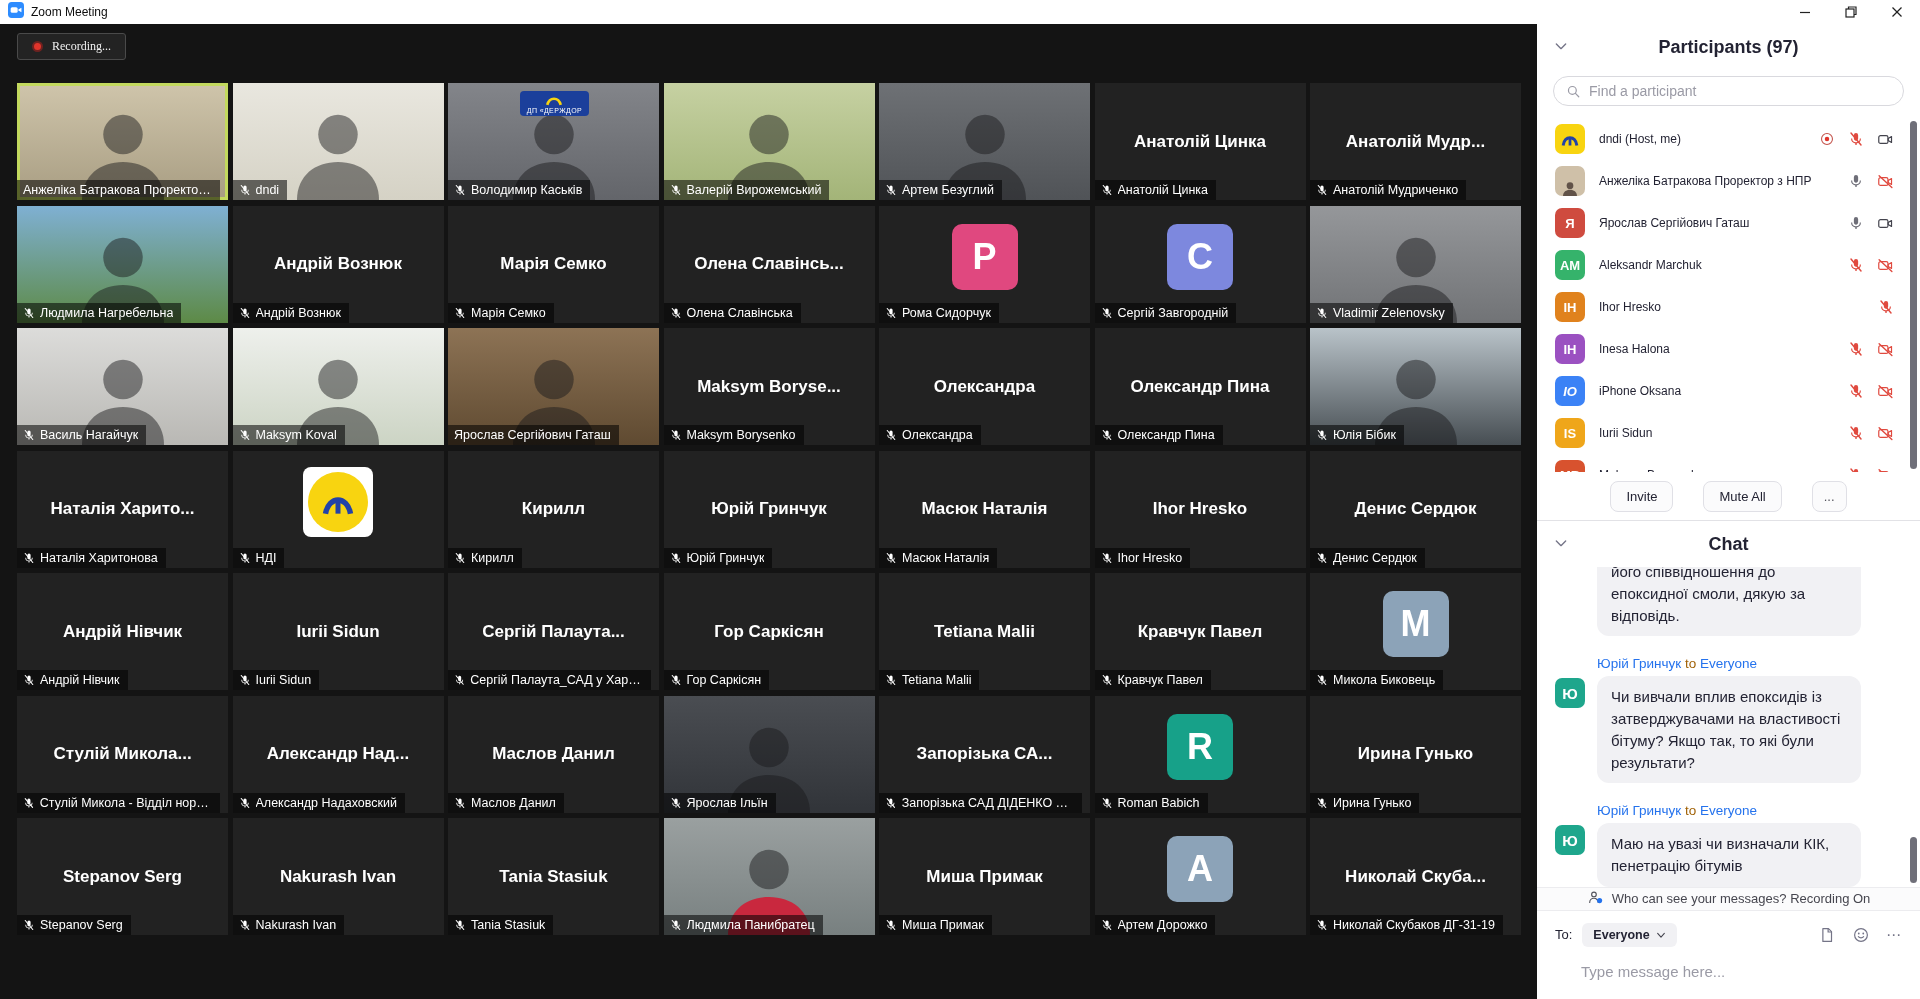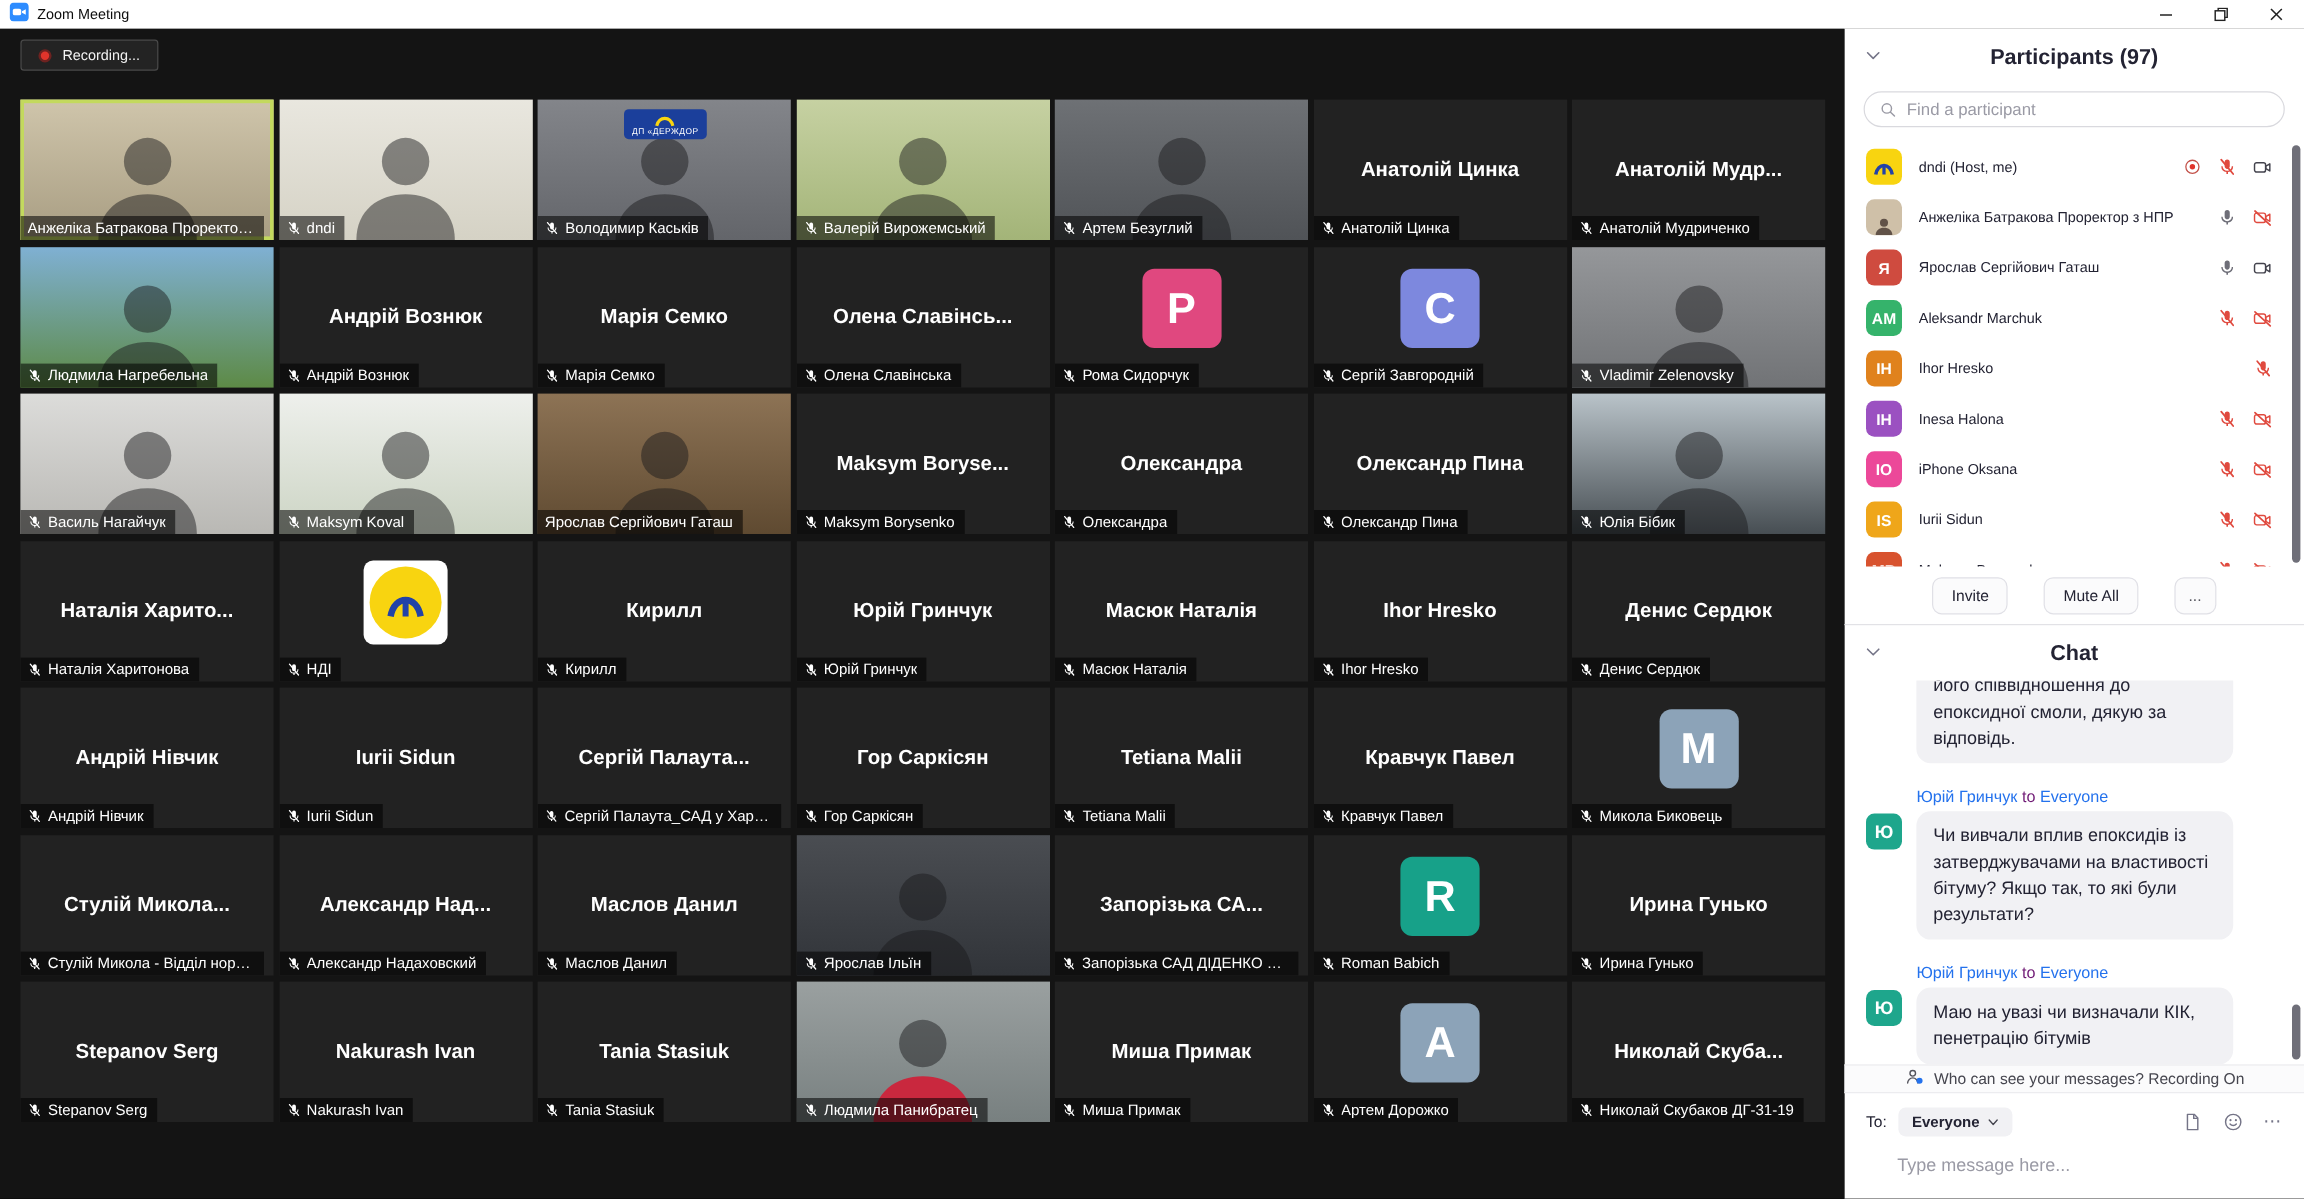--- a/index.html
+++ b/index.html
@@ -10,21 +10,21 @@
   .titlebar { height:24px; background:#fff; display:flex; align-items:center; gap:7px; padding-left:8px; position:relative; }
   .titlebar .title { font-size:12px; color:#0d0d0d; }
   .win-controls { position:absolute; right:0; top:0; height:24px; display:flex; }
   .win-btn { width:46px; height:24px; display:flex; align-items:center; justify-content:center; }
 
   
   .main { display:flex; height:975px; }
   .video-area { position:relative; width:1537px; background:#141414; flex:none; }
 
   .rec-pill { position:absolute; left:17px; top:9px; display:flex; align-items:center; gap:9px;
-              background:#232323; border:1px solid #4a4a4a; border-radius:3px; padding:5px 14px; }
+              background:#232323; border:1px solid #4a4a4a; border-radius:3px; padding:5px 14px;font-family:Liberation Serif, serif; }
   .rec-dot { width:11px; height:11px; border-radius:50%; background:var(--recording-red); border:2px solid #6e2220; }
   .rec-text { color:#f2f2f2; font-size:12px; }
 
   
   .grid { position:absolute; left:17px; top:59px; display:grid;
           grid-template-columns:repeat(7,211px); grid-auto-rows:117px; gap:5.5px 4.5px; }
   .tile { position:relative; background:#222222; overflow:hidden; }
   .tile.active { outline:3px solid var(--active-speaker); outline-offset:-3px; }
   .silhouette { position:absolute; bottom:0; left:50%; transform:translateX(-50%); height:82%; width:72%; }
   .tile-label { position:absolute; left:0; bottom:0; display:flex; align-items:center; gap:5px;
@@ -77,21 +77,21 @@
 
   
   .chat-section { flex:1; display:flex; flex-direction:column; border-top:1px solid #e2e2e6; position:relative; }
   .chat-msgs { flex:1; overflow:hidden; padding:0 18px; position:relative; }
   .bubble { background:#f1f1f4; border-radius:12px; padding:10px 14px; font-size:15px; line-height:1.45;
             color:#232333; display:inline-block; max-width:264px; }
   .partial-bubble { margin-left:42px; margin-top:-16px; }
   .msg { margin-top:20px; }
   .msg-head { margin-left:42px; font-size:13.5px; margin-bottom:5px; }
   .sender, .recipient { color:var(--accent-blue); }
-  .to-word { color:#701a75; }
+  .to-word { color:#a16207; }
   .msg-body { display:flex; gap:12px; align-items:flex-start; }
   .msg-avatar { width:30px; height:30px; border-radius:7px; color:#fff; font-weight:700; font-size:15px;
                 display:flex; align-items:center; justify-content:center; flex:none; margin-top:2px; }
   .chat-scrollbar { position:absolute; right:3px; bottom:4px; width:7px; height:46px; background:#6f6f79; border-radius:4px; }
 
   .chat-notice { height:24px; background:#fbfbfc; border-top:1px solid #ececef; border-bottom:1px solid #ececef;
                  display:flex; align-items:center; justify-content:center; gap:8px; font-size:13px; color:#46464f; flex:none; }
   .composer { height:96px; padding:12px 18px 0; flex:none; }
   .composer-row { display:flex; align-items:center; }
   .to-label { font-size:13px; color:#232333; }
@@ -993,21 +993,21 @@
               <span class="icon-red">
                 <svg viewBox="0 0 24 24" width="17" height="17">
      <rect x="2.5" y="6.5" width="13" height="11" rx="2.5" fill="none" stroke="currentColor" stroke-width="1.7"></rect>
      <path d="M15.8 10.6l4.7-2.8v8.4l-4.7-2.8z" fill="none" stroke="currentColor" stroke-width="1.7" stroke-linejoin="round"></path>
      <line x1="3" y1="4" x2="21" y2="20.5" stroke="currentColor" stroke-width="2" stroke-linecap="round"></line>
    </svg>
               </span>
             </span>
           </div>
           <div class="p-row">
-            <div class="p-avatar" style="background: #ec4899;">IO</div>
+            <div class="p-avatar" style="background: #3b82f6; font-style: italic;">IO</div>
             <span class="p-name">iPhone Oksana</span>
             <span class="p-icons">
               <span class="icon-red">
                 <svg viewBox="0 0 24 24" width="16" height="16">
      <path fill="currentColor" d="M12 14.6c1.8 0 3.2-1.5 3.2-3.3V6.2a3.2 3.2 0 1 0-6.4 0v5.1c0 1.8 1.4 3.3 3.2 3.3z"></path>
      <path fill="currentColor" d="M17.7 11.3a5.7 5.7 0 0 1-11.4 0H4.6a7.4 7.4 0 0 0 6.4 7.3V21h2v-2.4a7.4 7.4 0 0 0 6.4-7.3h-1.7z"></path>
      <line x1="4.5" y1="3" x2="19.5" y2="21" stroke="currentColor" stroke-width="2.2" stroke-linecap="round"></line>
    </svg>
               </span>
               <span class="icon-red">

